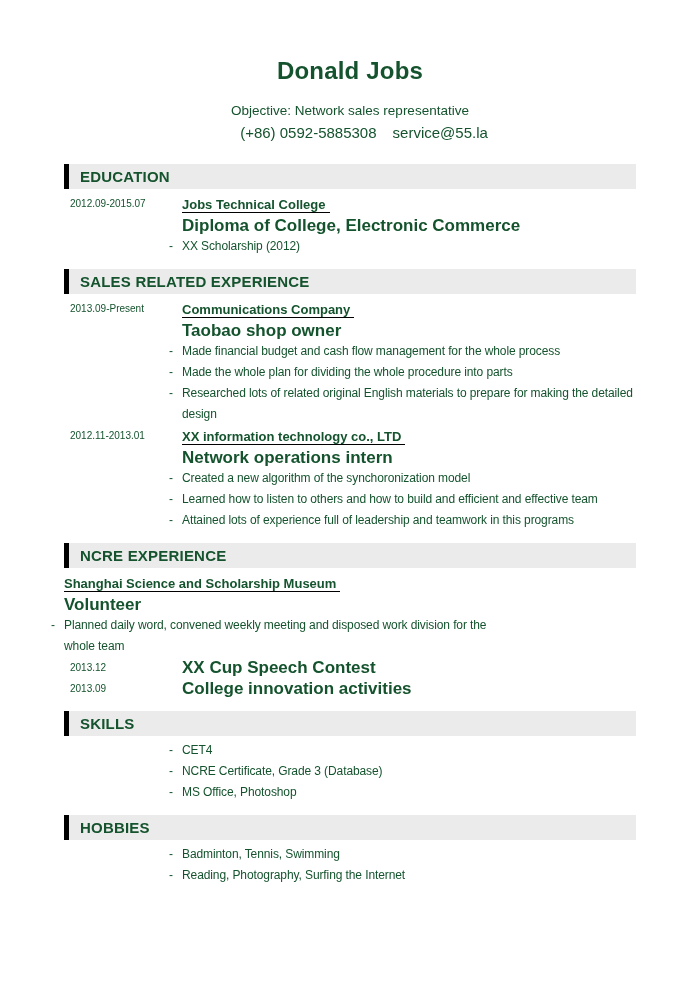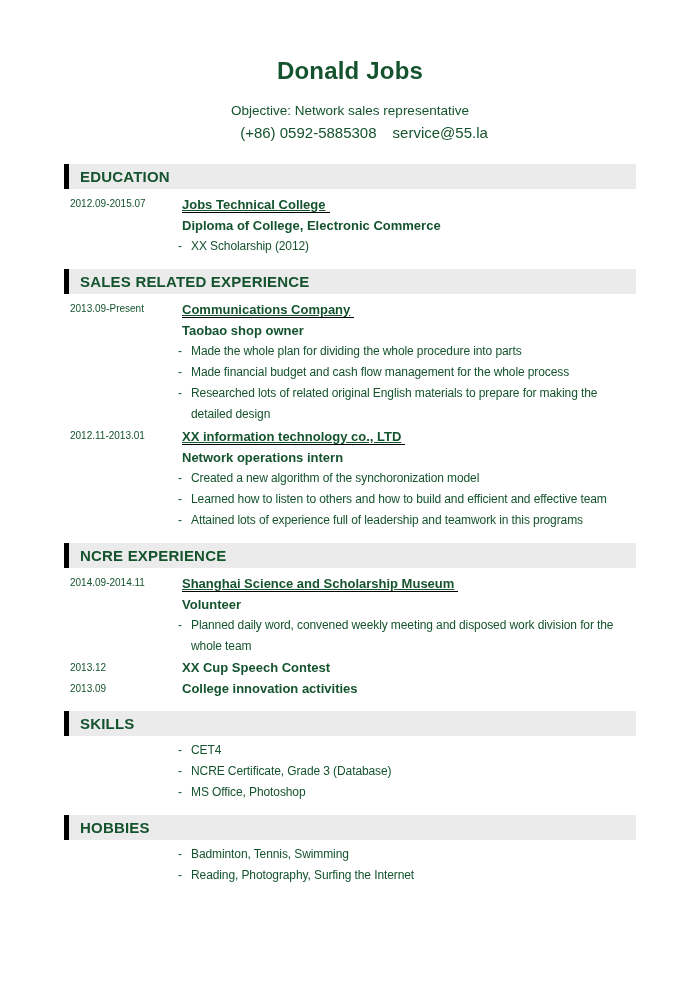--- a/index.html
+++ b/index.html
@@ -20,24 +20,24 @@
   .section-header {
     height:25px; background:var(--band_bg,#ebebeb);
     border-left:5px solid var(--bar,#000000);
     display:flex; align-items:center; padding-left:11px;
   }
   .section-title { font-size:15px; font-weight:700; letter-spacing:0.2px; }
   .entries { padding-top:4px; }
   .entry { display:flex; }
   .date-col { width:118px; padding-left:6px; flex-shrink:0; font-size:10px; line-height:21px; }
   .body-col { flex:1; max-width:454px; }
-  .org-line { line-height:21px;text-decoration:underline; }
+  .org-line { line-height:21px; }
   .org { font-size:13px; font-weight:700; border-bottom:1px solid #000; padding:0 4px 0 0; }
-  .role, .plain-title { font-size:13px; font-weight:700; line-height:21px; }
-  .bullet { position:relative; font-size:12px; letter-spacing:-0.1px; line-height:21px;margin-left:9px; }
+  .role, .plain-title { font-size:17px; font-weight:700; line-height:21px; }
+  .bullet { position:relative; font-size:12px; letter-spacing:-0.1px; line-height:21px; }
   .bullet::before { content:"-"; position:absolute; left:-13px; top:0; letter-spacing:0; }
 </style>
 </head>
 <body>
 
 <div class="page">
 
   <div class="resume-header">
     <div class="name">Donald Jobs</div>
     <div class="objective">Objective: Network sales representative</div>
@@ -65,22 +65,22 @@
   <div class="section">
     <div class="section-header">
       <span class="section-title">SALES RELATED EXPERIENCE</span>
     </div>
     <div class="entries">
       <div class="entry">
         <div class="date-col">2013.09-Present</div>
         <div class="body-col">
           <div class="org-line"><span class="org">Communications Company</span></div>
           <div class="role">Taobao shop owner</div>
+          <div class="bullet">Made financial budget and cash flow management for the whole process</div>
           <div class="bullet">Made the whole plan for dividing the whole procedure into parts</div>
-          <div class="bullet">Made financial budget and cash flow management for the whole process</div>
           <div class="bullet">Researched lots of related original English materials to prepare for making the detailed design</div>
         </div>
       </div>
       <div class="entry">
         <div class="date-col">2012.11-2013.01</div>
         <div class="body-col">
           <div class="org-line"><span class="org">XX information technology co., LTD</span></div>
           <div class="role">Network operations intern</div>
           <div class="bullet">Created a new algorithm of the synchoronization model</div>
           <div class="bullet">Learned how to listen to others and how to build and efficient and effective team</div>
@@ -89,21 +89,20 @@
       </div>
     </div>
   </div>
 
   <div class="section">
     <div class="section-header">
       <span class="section-title">NCRE EXPERIENCE</span>
     </div>
     <div class="entries">
       <div class="entry">
-        <div class="date-col">2014.09-2014.11</div>
         <div class="body-col">
           <div class="org-line"><span class="org">Shanghai Science and Scholarship Museum</span></div>
           <div class="role">Volunteer</div>
           <div class="bullet">Planned daily word, convened weekly meeting and disposed work division for the whole team</div>
         </div>
       </div>
       <div class="entry">
         <div class="date-col">2013.12</div>
         <div class="body-col">
           <div class="plain-title">XX Cup Speech Contest</div>

